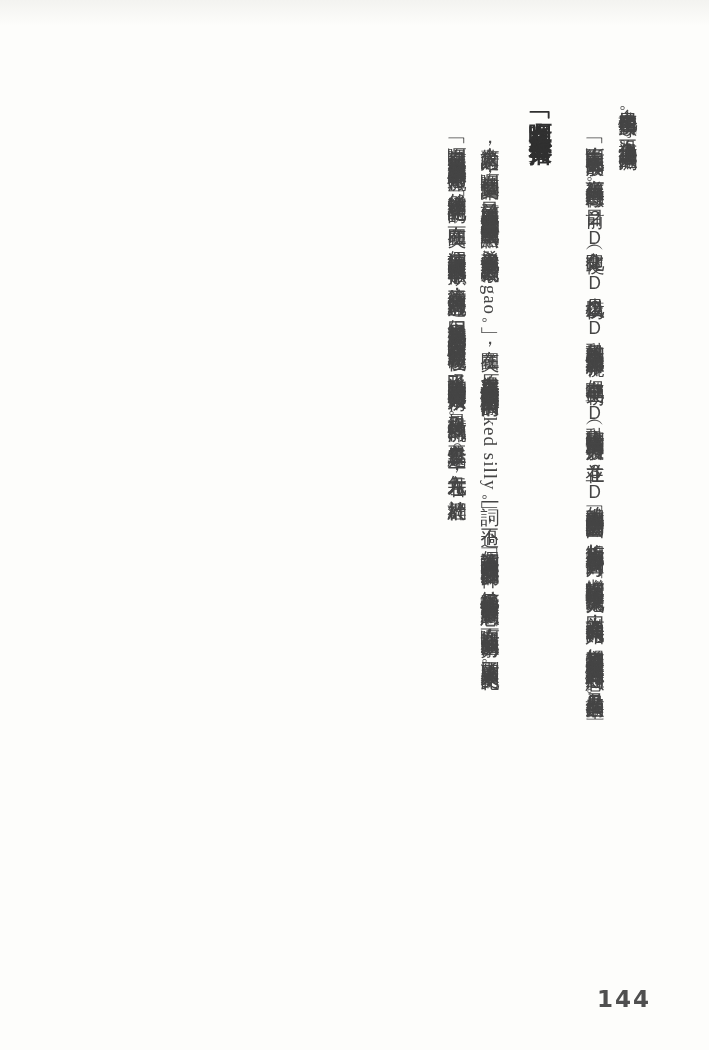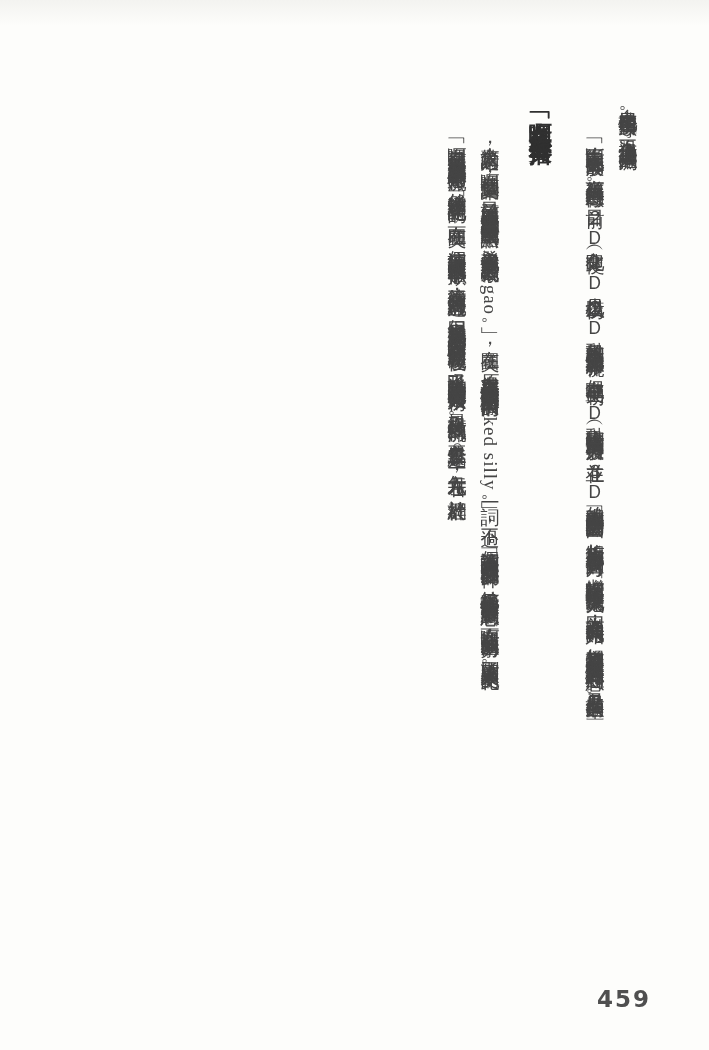--- a/index.html
+++ b/index.html
@@ -77,15 +77,15 @@
     <p class="para indent">「斷面圖」表現在外國的發展，有幾項值得注意的特徵。目前２Ｄ文化（即使３Ｄ也是以模仿２Ｄ動畫的風格為主流）仍深植於日本影視界，但在歐美早已朝３Ｄ動畫（比較接近寫實的風格）大力發展，並在３Ｄ的成人動畫中運用到「會動的斷面圖」。相信雙方未來都會朝各自擅長的方向，繼續把「斷面圖」這項技法發揚光大吧。因為從達文西的時代開始，「想知道身體裡面發生什麼事」這種人性的好奇心和性幻想，乃是世界共通的欲望。</p>
 
     <h2 class="heading">「啊嘿顏」正於全美傳播</h2>
 
     <p class="para indent">令人驚訝的是，「啊嘿顏」這個詞彙，目前已經成為美國成人漫畫粉絲無人不知無人不曉的重量級熟語。發音也完全依照日文的讀音寫成「Ahegao」。在美國，原本就存在用來描述女性高潮時因快感而露出滑稽表情的「Fucked silly」一詞。不過，這個詞並不像「啊嘿顏」有具體明確的三要件，純粹是指女性的表情看起來有點蠢的意思。而「啊嘿顏」蘊藏的衝擊力，則凌駕了美國人原本的文化。</p>
 
     <p class="para indent">「啊嘿顏」在日本是以成人漫畫的核心客群為中心開始流行，然後才透過網路「記號化」的；而在美國，這個詞傳播的方式其實也跟日本非常類似。儘管不確定具體的流行經過，但同樣也是某群人先在網路上傳了一系列名為「啊嘿顏」的「怪臉」梗圖包後，吸引了許多湊熱鬧的網友也因為有趣而來效仿，最終引起爆炸式的流傳。主要爆發點是二○一六年九月左右，於社群網</p>
 
   </div>
 
-  <div class="page-number">459</div>
+  <div class="page-number">144</div>
 
 </div>
 
 </body></html>

